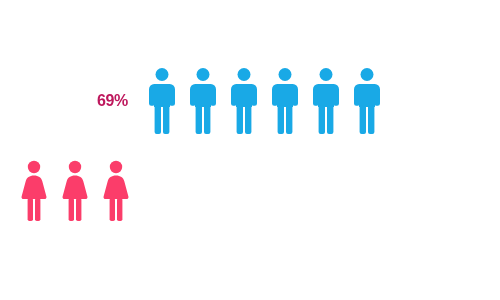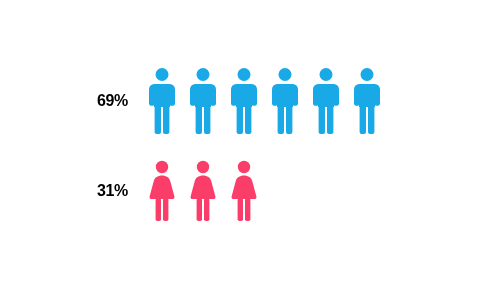--- a/index.html
+++ b/index.html
@@ -33,21 +33,21 @@
 
   #row-male  { top: 62px;  height: 78px; }
   #row-female{ top: 156px; height: 70px; }
 
   .row-label {
     width: 128px;
     text-align: right;
     padding-right: 0px;
     font-size: 16px;
     font-weight: bold;
-    color: #000000;
+    color: #be185d;
     letter-spacing: -0.3px;
     font-family: "Liberation Sans", sans-serif;
     flex: 0 0 auto;
   }
 
   .icon-strip {
     flex: 1 1 auto;
     display: flex;
     flex-direction: row;
     align-items: flex-end;
@@ -129,21 +129,20 @@
           <rect x="6" y="26" width="16" height="14" fill="#19A9E6"></rect>
           <rect x="6.6" y="38" width="6.4" height="29" rx="2" fill="#19A9E6"></rect>
           <rect x="15" y="38" width="6.4" height="29" rx="2" fill="#19A9E6"></rect>
         </svg>
       </span>
 
     </div>
   </div>
 
   <div class="pictogram-row" id="row-female">
-    <div class="row-label">31%</div>
     <div class="icon-strip">
 
       <span class="figure">
         <svg width="28" height="62" viewBox="0 0 28 62">
           <circle cx="14" cy="7" r="6.2" fill="#FB3D6A"></circle>
           <path d="M14 15.6 c-4.4 0 -7.4 2.2 -8.3 5.6 l-4.1 15.2 c-0.4 1.5 0.5 2.6 1.9 2.6 h21 c1.4 0 2.3 -1.1 1.9 -2.6 l-4.1 -15.2 c-0.9 -3.4 -3.9 -5.6 -8.3 -5.6 z" fill="#FB3D6A"></path>
           <rect x="7.6" y="38" width="5.4" height="23" rx="1.8" fill="#FB3D6A"></rect>
           <rect x="15" y="38" width="5.4" height="23" rx="1.8" fill="#FB3D6A"></rect>
         </svg>
       </span>

